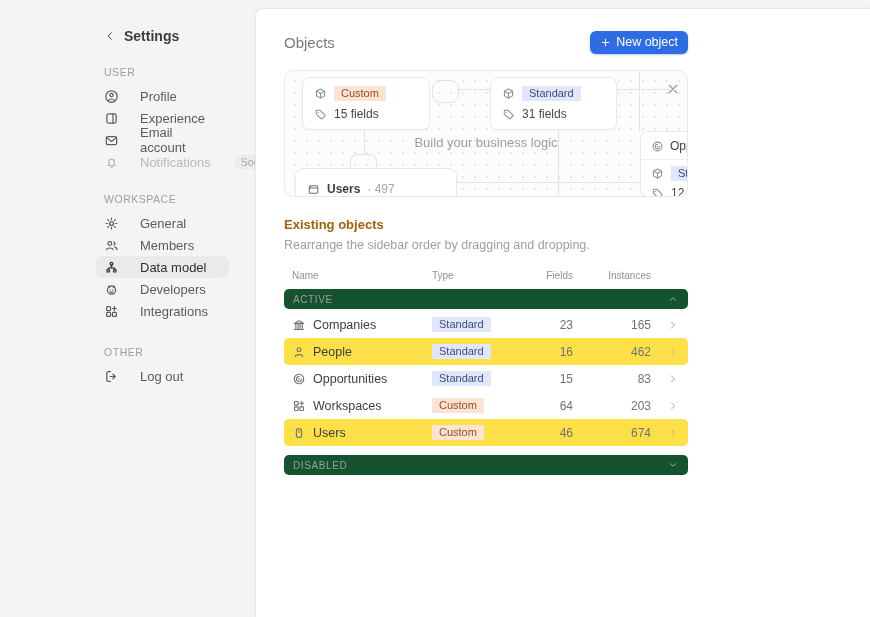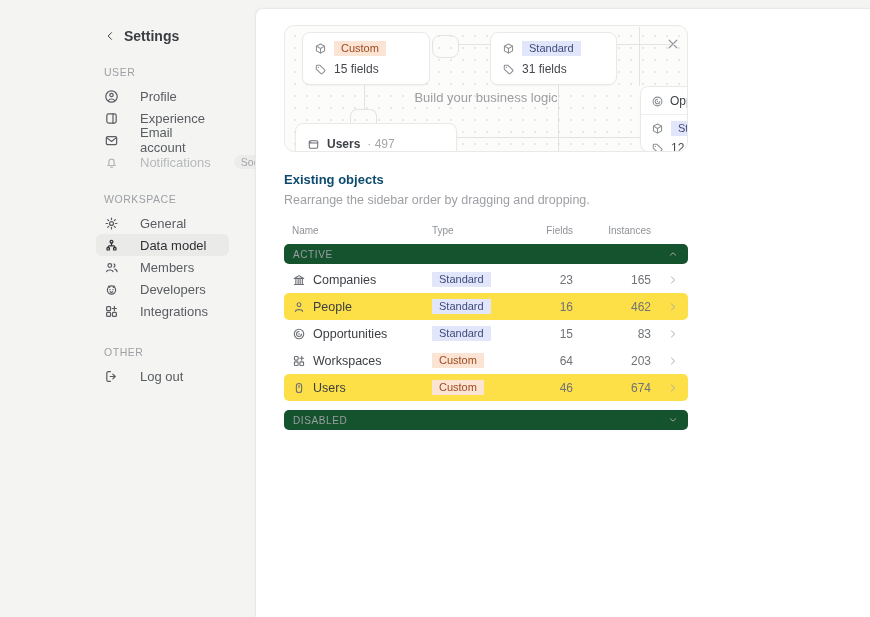--- a/index.html
+++ b/index.html
@@ -60,21 +60,21 @@
     align-items:center; gap:7px; padding:0 11px; display:flex; }
   .users-card .nm { font-size:12px; font-weight:bold; color:#3c3f44; }
   .users-card .ct { font-size:12px; color:#a3a5a9; }
   .opp-card { left:355px; top:60px; width:90px; height:66px; padding:0; gap:0; }
   .opp-head { display:flex; align-items:center; gap:6px; padding:7px 10px 6px;
     border-bottom:1px solid #efefee; font-size:12px; font-weight:500; color:#3c3f44; white-space:nowrap; }
   .opp-head .ic { color:#8c8f94; width:13px; height:13px; }
   .opp-body { padding:6px 10px; display:flex; flex-direction:column; gap:5px; }
   .d-close { position:absolute; right:6px; top:10px; width:16px; height:16px; color:#9a9ca1; cursor:pointer; }
   
-  .exist-title { margin-top:20px; font-size:13px; font-weight:bold; color:#0c4a6e; }
+  .exist-title { margin-top:20px; font-size:13px; font-weight:bold; color:#a16207; }
   .exist-sub { margin-top:6px; font-size:12.5px; color:#9da0a4; }
   .tbl { margin-top:12px; }
   .trow { display:grid; grid-template-columns:148px 105px 36px 78px 37px; align-items:center; }
   .thead { height:22px; margin-bottom:3px; font-size:10px; color:#8f9297; }
   .thead .c3,.thead .c4 { text-align:right; }
   .group-bar { height:20px; background:#14532d; border-radius:5px; display:flex;
     align-items:center; justify-content:space-between; padding:0 9px; margin:2px 0 2px;
     font-size:10px; letter-spacing:.06em; color:#9b9ea2; cursor:pointer; }
   .group-bar .ic { width:12px; height:12px; color:#a7a9ad; }
   .drow { height:27px; border-radius:5px; cursor:pointer; font-size:12.5px; }
@@ -223,31 +223,31 @@
       <span class="soon-pill">Soon</span>
     </div>
 
     <div class="sec-label mt-workspace">WORKSPACE</div>
     <div class="side-item">
       <svg class="ic">
           <use href="#i-gear"></use>
         </svg>
       <span>General</span>
     </div>
+    <div class="side-item">
+      <svg class="ic">
+          <use href="#i-members"></use>
+        </svg>
+      <span>Members</span>
+    </div>
     <div class="side-item selected">
       <svg class="ic">
           <use href="#i-hierarchy"></use>
         </svg>
       <span>Data model</span>
-    </div>
-    <div class="side-item">
-      <svg class="ic">
-          <use href="#i-members"></use>
-        </svg>
-      <span>Members</span>
     </div>
     <div class="side-item">
       <svg class="ic">
           <use href="#i-bot"></use>
         </svg>
       <span>Developers</span>
     </div>
     <div class="side-item">
       <svg class="ic">
           <use href="#i-grid-plus"></use>
@@ -260,20 +260,29 @@
       <svg class="ic">
           <use href="#i-logout"></use>
         </svg>
       <span>Log out</span>
     </div>
   </nav>
 
   <main class="panel">
     <div class="content">
 
+      <div class="page-header">
+        <span class="page-title">Objects</span>
+        <button class="btn-primary">
+          <svg class="ic">
+              <use href="#i-plus"></use>
+            </svg>
+          <span>New object</span>
+        </button>
+      </div>
 
       <div class="diagram">
 
         <div class="d-loop" style="left:147px;top:9px;width:27px;height:23px;border-radius:8px;"></div>
         <div class="d-line" style="left:174px;top:18px;width:31px;height:1px;"></div>
         <div class="d-line" style="left:332px;top:18px;width:53px;height:1px;"></div>
         <div class="d-line" style="left:354px;top:1px;width:1px;height:59px;"></div>
         <div class="d-line" style="left:79px;top:47px;width:1px;height:37px;"></div>
         <div class="d-loop" style="left:65px;top:83px;width:27px;height:18px;border-radius:7px 7px 0 0;border-bottom:none;"></div>
         <div class="d-line" style="left:273px;top:48px;width:1px;height:79px;"></div>

